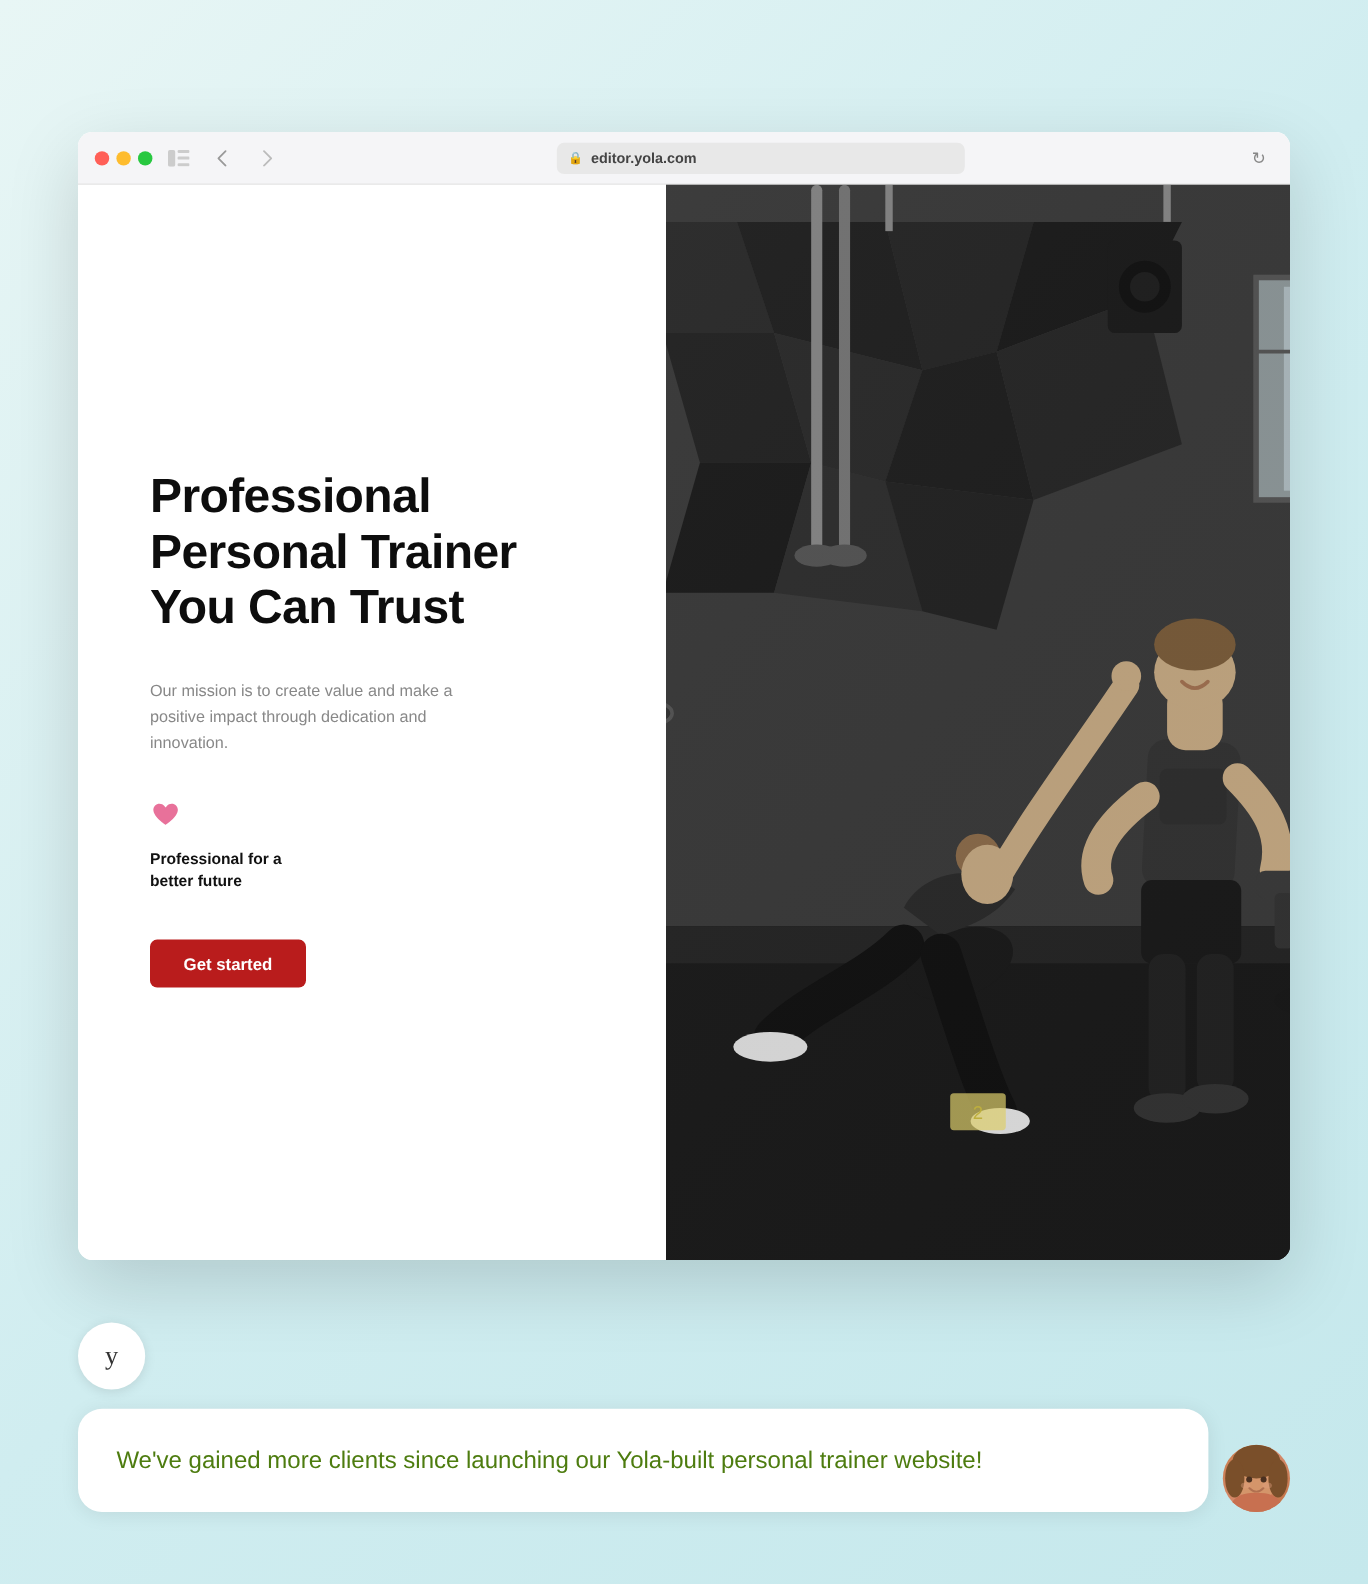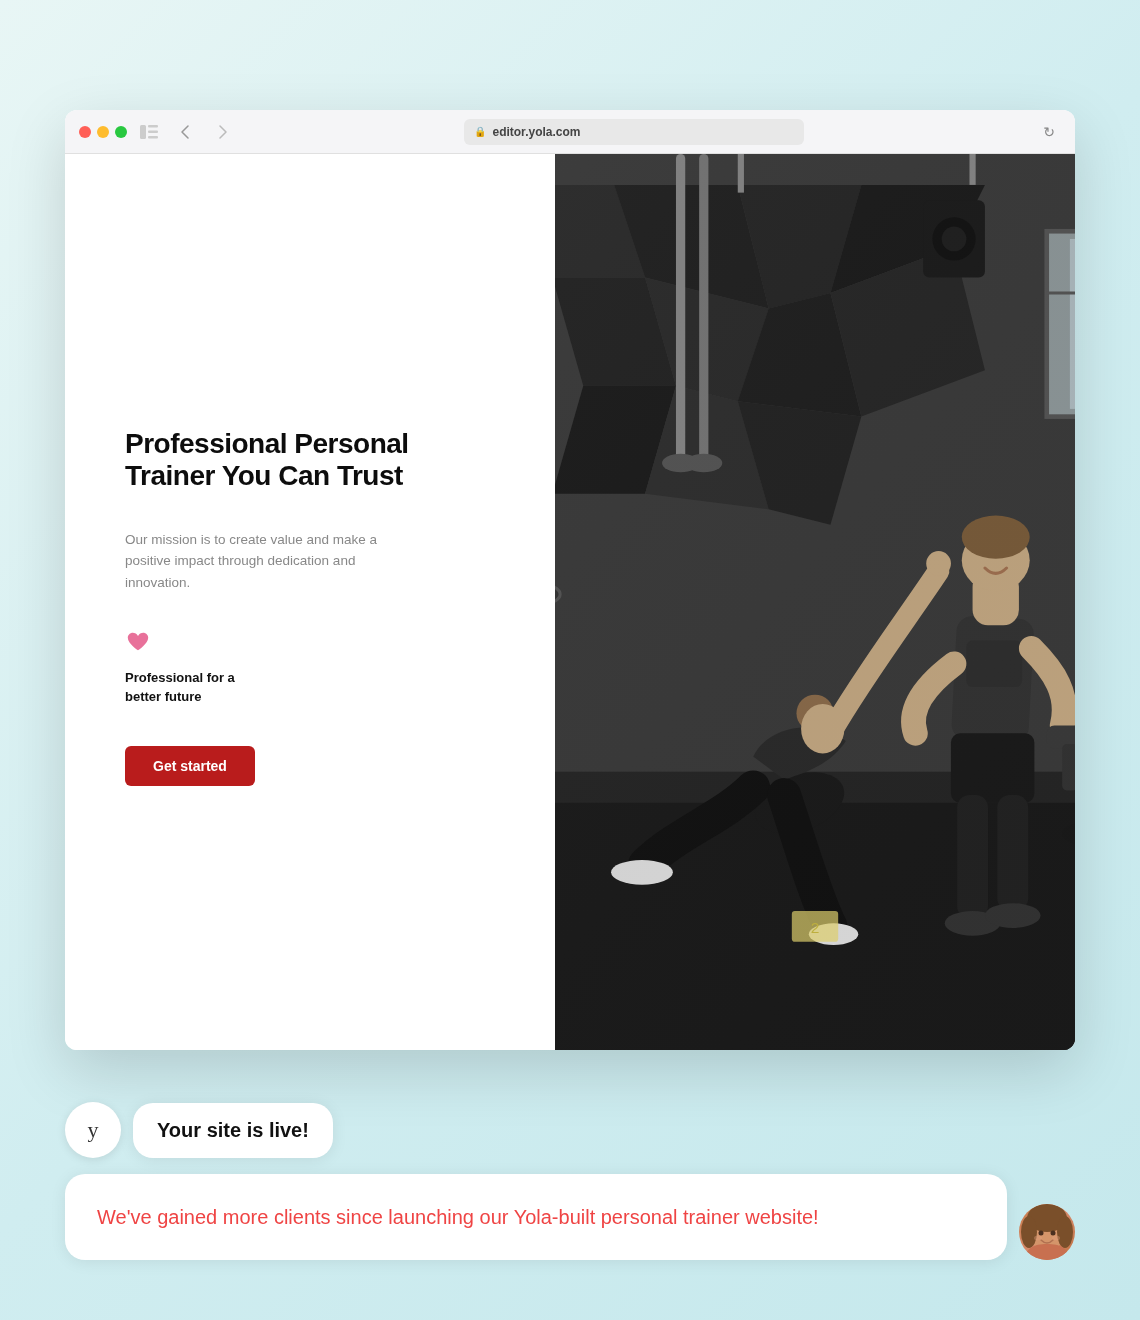--- a/index.html
+++ b/index.html
@@ -117,21 +117,21 @@
     .hero-left {
       flex: 0 0 490px;
       padding: 60px 50px 50px 60px;
       display: flex;
       flex-direction: column;
       justify-content: center;
       background: #fff;
     }
 
     .hero-title {
-      font-size: 28px;
+      font-size: 40px;
       font-weight: 800;
       color: #0d0d0d;
       line-height: 1.15;
       margin-bottom: 36px;
       letter-spacing: -0.5px;
     }
 
     .hero-subtitle {
       font-size: 13.5px;
       color: #888;
@@ -251,21 +251,21 @@
       gap: 12px;
       padding-left: 0;
     }
 
     .chat-bubble-testimonial {
       flex: 1;
       background: #fff;
       border-radius: 20px;
       padding: 28px 32px;
       font-size: 20px;
-      color: #ef4444;
+      color: #4d7c0f;
       line-height: 1.5;
       box-shadow: 0 2px 16px rgba(0,0,0,0.08);
     }
 
     .user-avatar {
       width: 56px;
       height: 56px;
       border-radius: 50%;
       background: linear-gradient(135deg, #c97b4a 0%, #d4896a 50%, #bf7040 100%);
       flex-shrink: 0;
@@ -475,21 +475,20 @@
 
   </div>
 </div>
 
 <div class="chat-section">
 
   <div class="chat-bubble-row-left">
     <div class="yola-avatar">
       <span>y</span>
     </div>
-    <div class="chat-bubble-site-live">Your site is live!</div>
   </div>
 
   <div class="chat-bubble-row-right">
     <div class="chat-bubble-testimonial">We've gained more clients since launching our Yola-built personal trainer website!</div>
     <div class="user-avatar">
       <svg class="user-avatar-face" viewBox="0 0 56 56">
 
         <ellipse cx="28" cy="20" rx="20" ry="18" fill="#8b5e3c"></ellipse>
 
         <ellipse cx="28" cy="30" rx="16" ry="18" fill="#d4956a"></ellipse>

